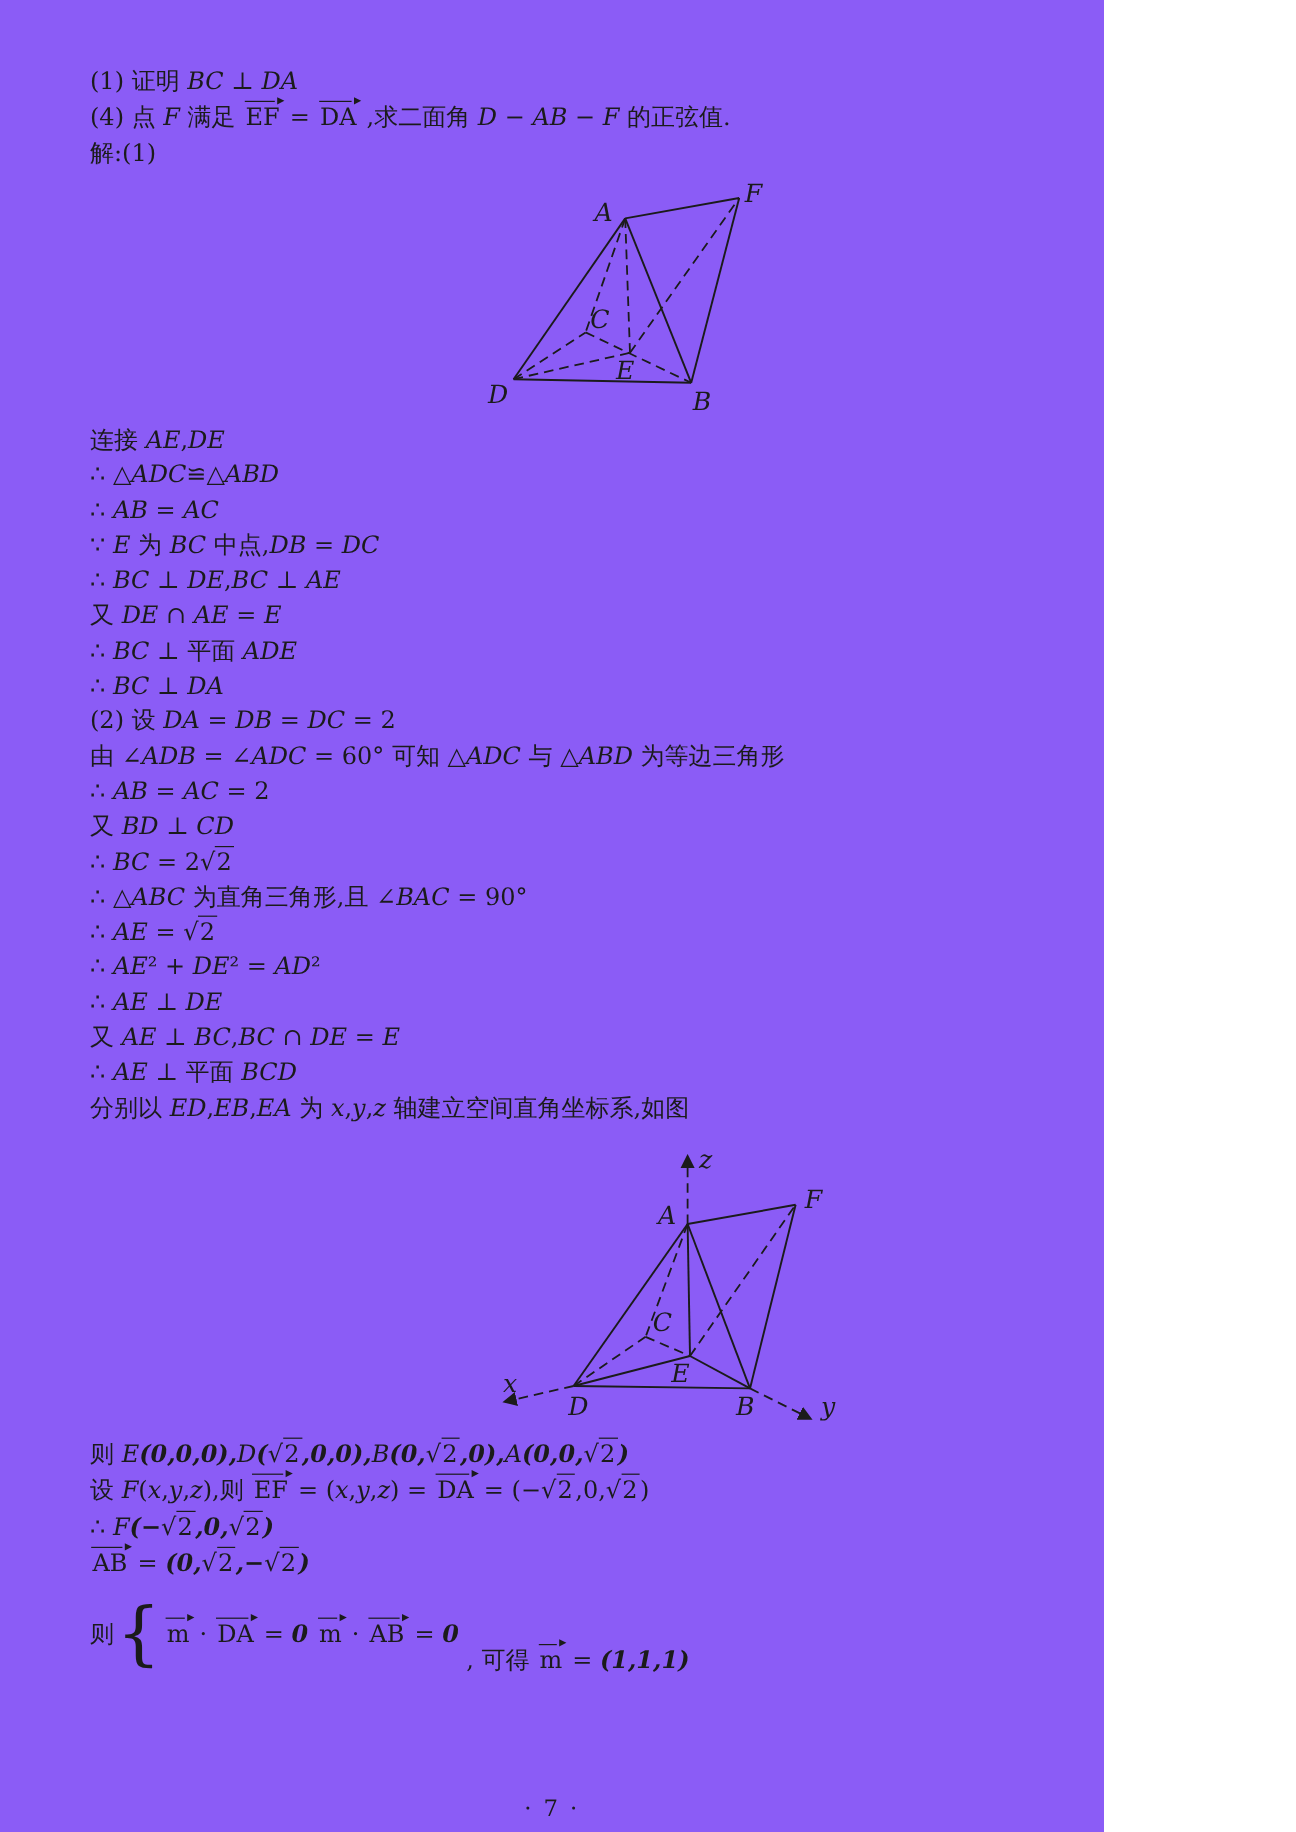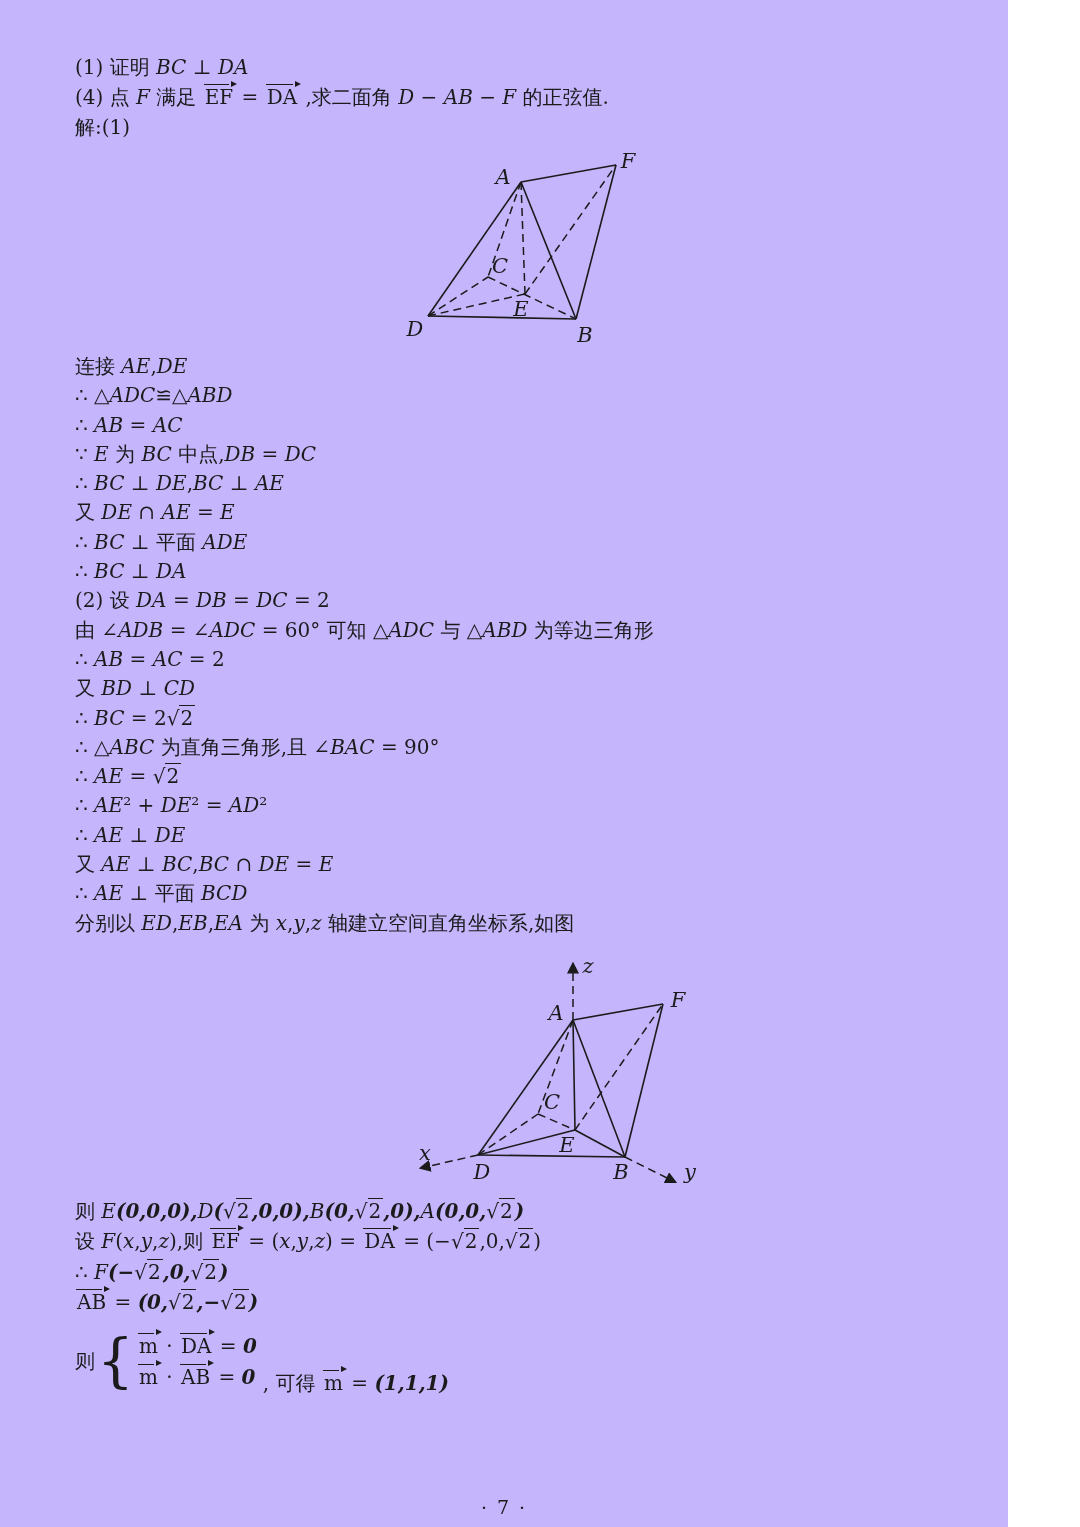--- a/index.html
+++ b/index.html
@@ -1,21 +1,21 @@
 <!DOCTYPE html>
 <html><head>
 <meta charset="utf-8">
 <style>
   html,body{margin:0;padding:0;}
   body{
     width:1080px;height:1527px;background:#ffffff;
     font-family:"DejaVu Serif","Liberation Serif",serif;
     color:#1b1b1b;
   }
-  .page{position:relative;width:1008px;height:1527px;overflow:hidden;background:#c4b5fd;}
+  .page{position:relative;width:920px;height:1527px;overflow:hidden;background:#8b5cf6;}
   .content{position:absolute;left:75px;top:52px;width:960px;}
 
   .tblock{}
   .top-block .tline{line-height:30px;}
   .proof-block .tline{line-height:29.3px;}
   .coord-block .tline{line-height:30.4px;}
   .tline{font-size:20px;white-space:nowrap;}
 
   .mi{font-style:italic;}
   .b{font-weight:bold;font-style:italic;}
@@ -32,21 +32,21 @@
 
   .fig{position:relative;}
   .fig1{margin:4px 0 0 318px;width:300px;height:206px;}
   .fig2{margin:10px 0 0 330px;width:300px;height:248px;}
   svg line{stroke:#1b1b1b;stroke-width:1.6;}
   svg line.dash{stroke-dasharray:8 5;stroke-width:1.5;}
   svg text{font-family:"DejaVu Serif","Liberation Serif",serif;font-size:21px;font-style:italic;fill:#1b1b1b;}
 
   .sys-line{display:flex;align-items:center;font-size:20px;margin-top:8px;white-space:nowrap;}
   .sys-brace{font-size:58px;line-height:0.95;font-weight:300;margin:0 3px 0 2px;}
-  .sys-rows{display:inline-flex;flex-direction:column;gap:7px;}
+  .sys-rows{display:inline-flex;gap:7px;}
   .sys-row{line-height:23px;white-space:nowrap;}
   .sys-suffix{margin-left:6px;margin-top:44px;}
 
   .page-num{position:absolute;left:0;right:0;top:1496px;text-align:center;font-size:19px;letter-spacing:2px;}
 </style>
 </head>
 <body>
 
 <div class="page">
   <div class="content">

